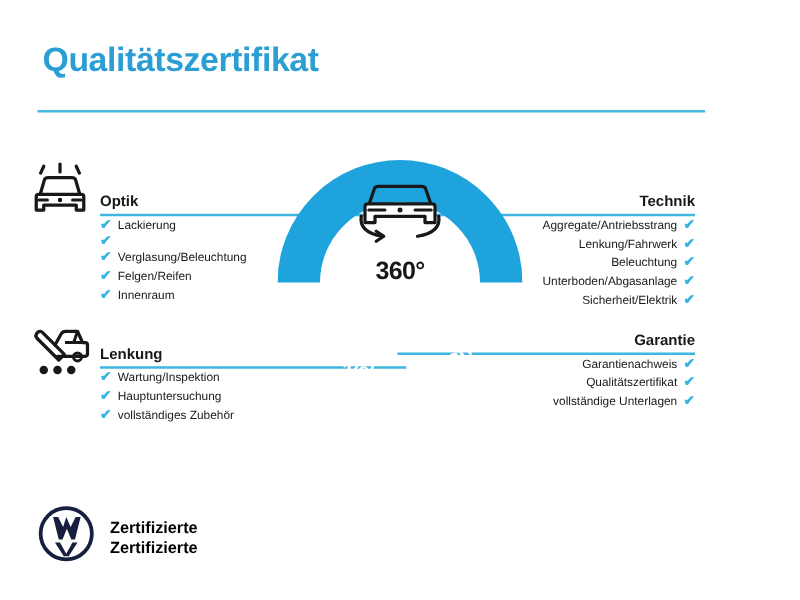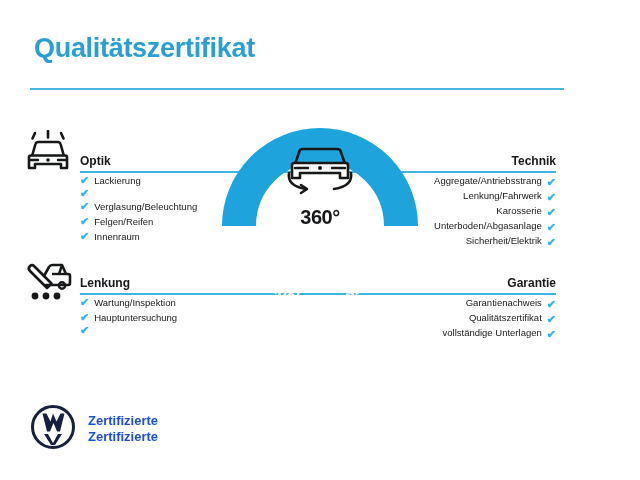--- a/index.html
+++ b/index.html
@@ -84,28 +84,28 @@
 
   
   .left .sec-title { left: 0; }
   .left .sec-rule  { left: 0; right: 0; }
   .left .items li { justify-content: flex-start; }
   .left .chk { margin-right: 5px; }
 
   
   .right .sec-title { right: 0; }
   .right .sec-rule  { left: 0; right: 0; }
-  .right .items li { justify-content: flex-end; align-items: flex-end; }
+  .right .items li { justify-content: flex-end; }
   .right .chk { margin-left: 5px; order: 2; }
 
   
   #sec-optik     { left: 80px;  top: 145px; width: 245px; }
   #sec-wartung   { left: 80px;  top: 267px; width: 245px; }
   #sec-technik   { left: 318px; top: 145px; width: 238px; }
-  #sec-garantie  { left: 318px; top: 267px; width: 238px; }
+  #sec-garantie  { left: 318px; top: 256px; width: 238px; }
 
   .sec-icon {
     position: absolute;
     width: 52px;
     height: 46px;
   }
   #icon-optik    { left: 22px;  top: 130px; }
   #icon-wartung  { left: 22px;  top: 258px; }
   #icon-technik  { left: 566px; top: 130px; }
   #icon-garantie { left: 572px; top: 258px; }
@@ -136,21 +136,21 @@
     position: absolute;
     left: 30px;
     top: 404px;
     display: flex;
     align-items: center;
   }
   #vw-text {
     margin-left: 12px;
     font-size: 13px;
     font-weight: bold;
-    color: #1d4ed8;
+    color: #000000;
     line-height: 16px;
     white-space: nowrap;
   }
 </style>
 </head>
 <body>
 
 <div id="page">
 
   <div id="title">Qualitätszertifikat</div>
@@ -240,40 +240,41 @@
       <li>
           <span class="chk">✔</span>
           <span>Wartung/Inspektion</span>
         </li>
       <li>
           <span class="chk">✔</span>
           <span>Hauptuntersuchung</span>
         </li>
       <li>
           <span class="chk">✔</span>
+          <span>vollständiges Zubehör</span>
         </li>
     </ul>
   </div>
 
   <div class="section right" id="sec-technik">
     <div class="sec-head">
       <div class="sec-title">Technik</div>
       <div class="sec-rule"></div>
     </div>
     <ul class="items">
       <li>
           <span>Aggregate/Antriebsstrang</span>
           <span class="chk">✔</span>
         </li>
       <li>
           <span>Lenkung/Fahrwerk</span>
           <span class="chk">✔</span>
         </li>
       <li>
-          <span>Karosserie</span>
+          <span>Beleuchtung</span>
           <span class="chk">✔</span>
         </li>
       <li>
           <span>Unterboden/Abgasanlage</span>
           <span class="chk">✔</span>
         </li>
       <li>
           <span>Sicherheit/Elektrik</span>
           <span class="chk">✔</span>
         </li>

